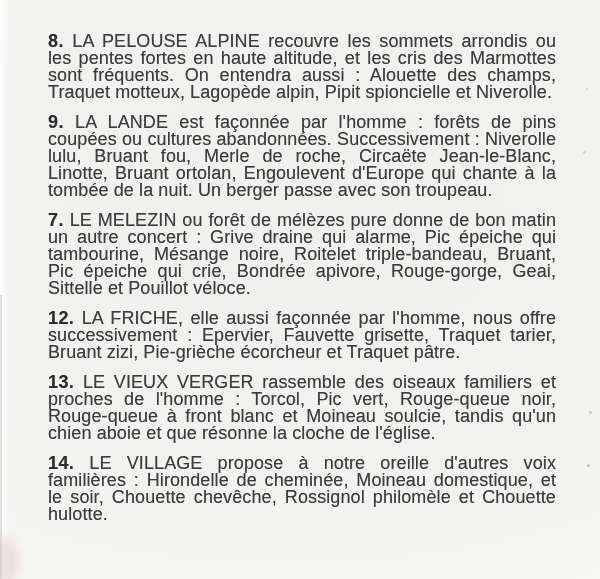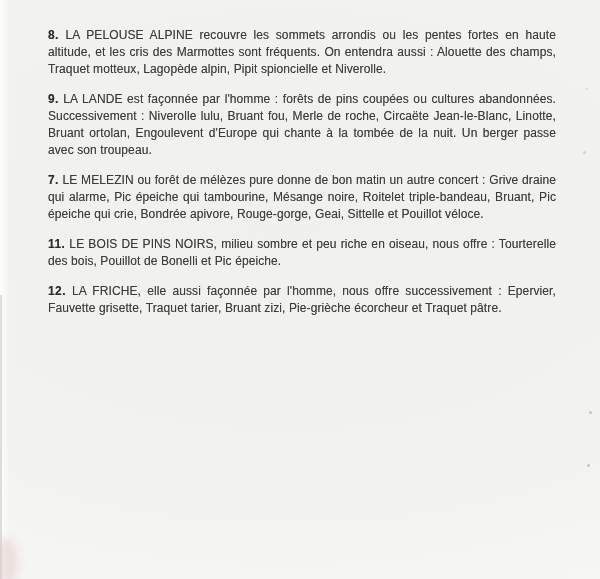--- a/index.html
+++ b/index.html
@@ -40,24 +40,24 @@
     position: absolute;
     left: -8px; top: 538px;
     width: 26px; height: 48px;
     border-radius: 50%;
     background: rgba(225,195,195,0.45);
     filter: blur(4px);
   }
   .text-block {
     position: absolute;
     left: 48px;
-    top: 27px;
+    top: 33px;
     width: 508px;
     color: #3c3c3c;
-    font-size: 12px;
+    font-size: 18px;
     line-height: 17px;
     letter-spacing: 0.1px;
     text-align: justify;
   }
   .para {
     margin: 0 0 13px 0;
     text-shadow: 0 0 0.5px rgba(70,70,70,0.55);
   }
   .para-num {
     font-weight: bold;
@@ -93,31 +93,35 @@
     <p class="para">
       <span class="para-num">9.</span>
       <span>LA LANDE est façonnée par l'homme : forêts de pins coupées ou cultures abandonnées. Successivement : Niverolle lulu, Bruant fou, Merle de roche, Circaëte Jean-le-Blanc, Linotte, Bruant ortolan, Engoulevent d'Europe qui chante à la tombée de la nuit. Un berger passe avec son troupeau.</span>
     </p>
 
     <p class="para">
       <span class="para-num">7.</span>
       <span>LE MELEZIN ou forêt de mélèzes pure donne de bon matin un autre concert : Grive draine qui alarme, Pic épeiche qui tambourine, Mésange noire, Roitelet triple-bandeau, Bruant, Pic épeiche qui crie, Bondrée apivore, Rouge-gorge, Geai, Sittelle et Pouillot véloce.</span>
     </p>
 
-    <p class="para">
-      <span class="para-num">11.</span>
-      <span>LE BOIS DE PINS NOIRS, milieu sombre et peu riche en oiseau, nous offre : Tourterelle des bois, Pouillot de Bonelli et Pic épeiche.</span>
-    </p>
 
     <p class="para">
       <span class="para-num">12.</span>
       <span>LA FRICHE, elle aussi façonnée par l'homme, nous offre successivement : Epervier, Fauvette grisette, Traquet tarier, Bruant zizi, Pie-grièche écorcheur et Traquet pâtre.</span>
     </p>
 
+    <p class="para">
+      <span class="para-num">13.</span>
+      <span>LE VIEUX VERGER rassemble des oiseaux familiers et proches de l'homme : Torcol, Pic vert, Rouge-queue noir, Rouge-queue à front blanc et Moineau soulcie, tandis qu'un chien aboie et que résonne la cloche de l'église.</span>
+    </p>
 
+    <p class="para">
+      <span class="para-num">14.</span>
+      <span>LE VILLAGE propose à notre oreille d'autres voix familières : Hirondelle de cheminée, Moineau domestique, et le soir, Chouette chevêche, Rossignol philomèle et Chouette hulotte.</span>
+    </p>
 
   </div>
 
   <div class="speck s1"></div>
   <div class="speck s2"></div>
   <div class="speck s3"></div>
   <div class="speck s4"></div>
 
 </div>
 

